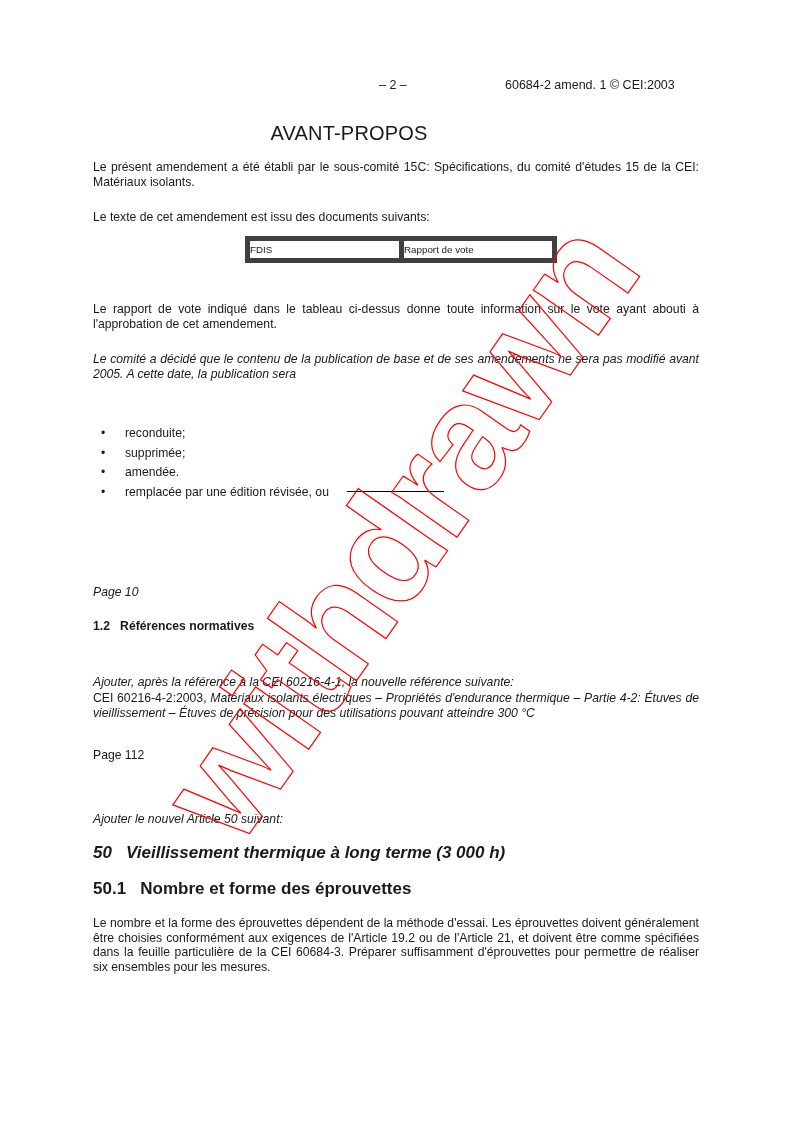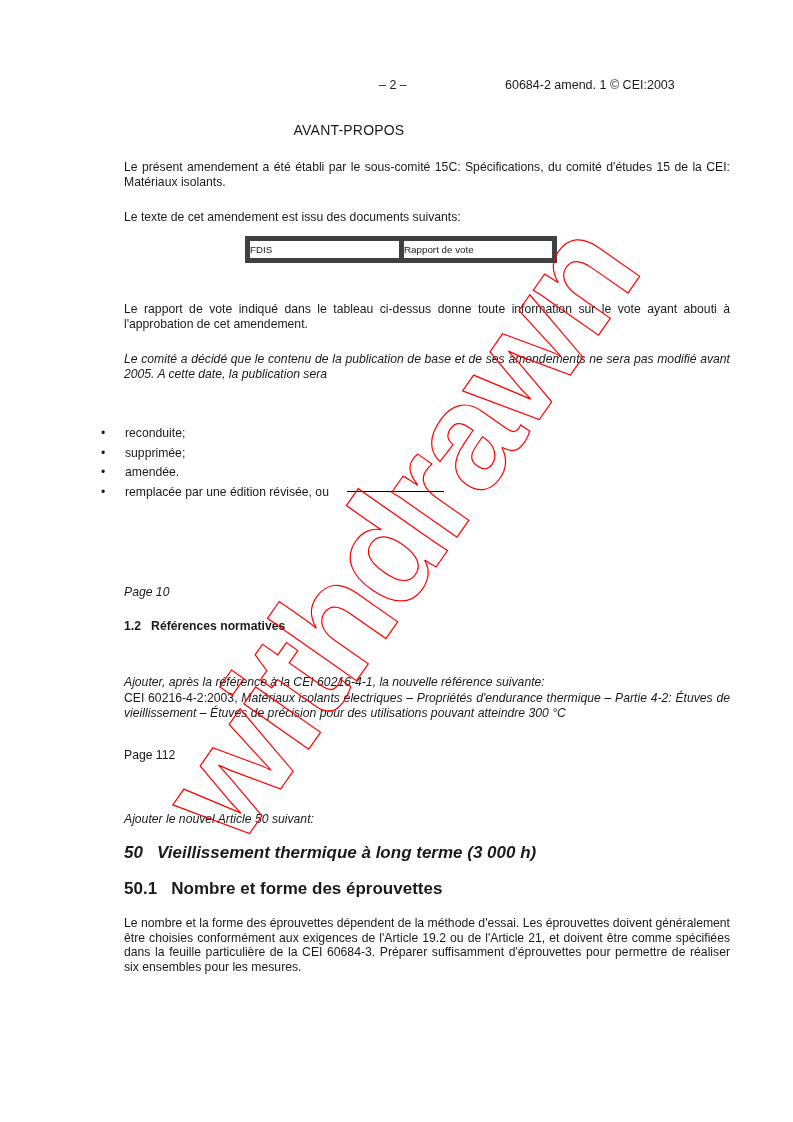--- a/index.html
+++ b/index.html
@@ -1,22 +1,22 @@
 <!DOCTYPE html>
 <html><head>
 <meta charset="utf-8">
 <style>
   html, body { margin:0; padding:0; background:#ffffff; }
   body { width:793px; height:1122px; position:relative; overflow:hidden;
          font-family:"Liberation Sans", sans-serif; color:#1a1a1a; }
   .abs { position:absolute; }
-  .p { position:absolute; left:93px; width:606px; font-size:12.2px; line-height:14.6px; text-align:justify;margin-left:31px; }
+  .p { position:absolute; left:93px; width:606px; font-size:12.2px; line-height:14.6px; text-align:justify; }
   .header-page { left:379px; top:78px; font-size:12.5px; }
   .header-ref { left:505px; top:78px; font-size:12.5px;text-align:center; }
-  .title { left:0; width:698px; top:122px; text-align:center; font-size:14px; letter-spacing:0.2px; }
+  .title { left:0; width:698px; top:122px; text-align:center; font-size:20px; letter-spacing:0.2px; }
   table.votes { position:absolute; left:245px; top:236px; border-collapse:collapse; font-size:9.8px; }
   table.votes td { border:5px solid #404040; width:149px; height:17px; text-align:left; padding:0; }
   table.votes td.c2 { width:148px; }
   ul.list { position:absolute; left:93px; top:418px; margin:8px; padding:0; list-style:none; font-size:12.2px; }
   ul.list li { height:19.5px; line-height:15px; }
   ul.list .bullet { display:inline-block; width:24px; }
   .rule { left:347px; top:491px; width:97px; height:0; border-top:1px solid #000; }
   .h-bold { font-weight:bold; }
   .italic { font-style:italic; }
   .wm { position:absolute; left:0; top:0; width:793px; height:1122px; pointer-events:none; }

